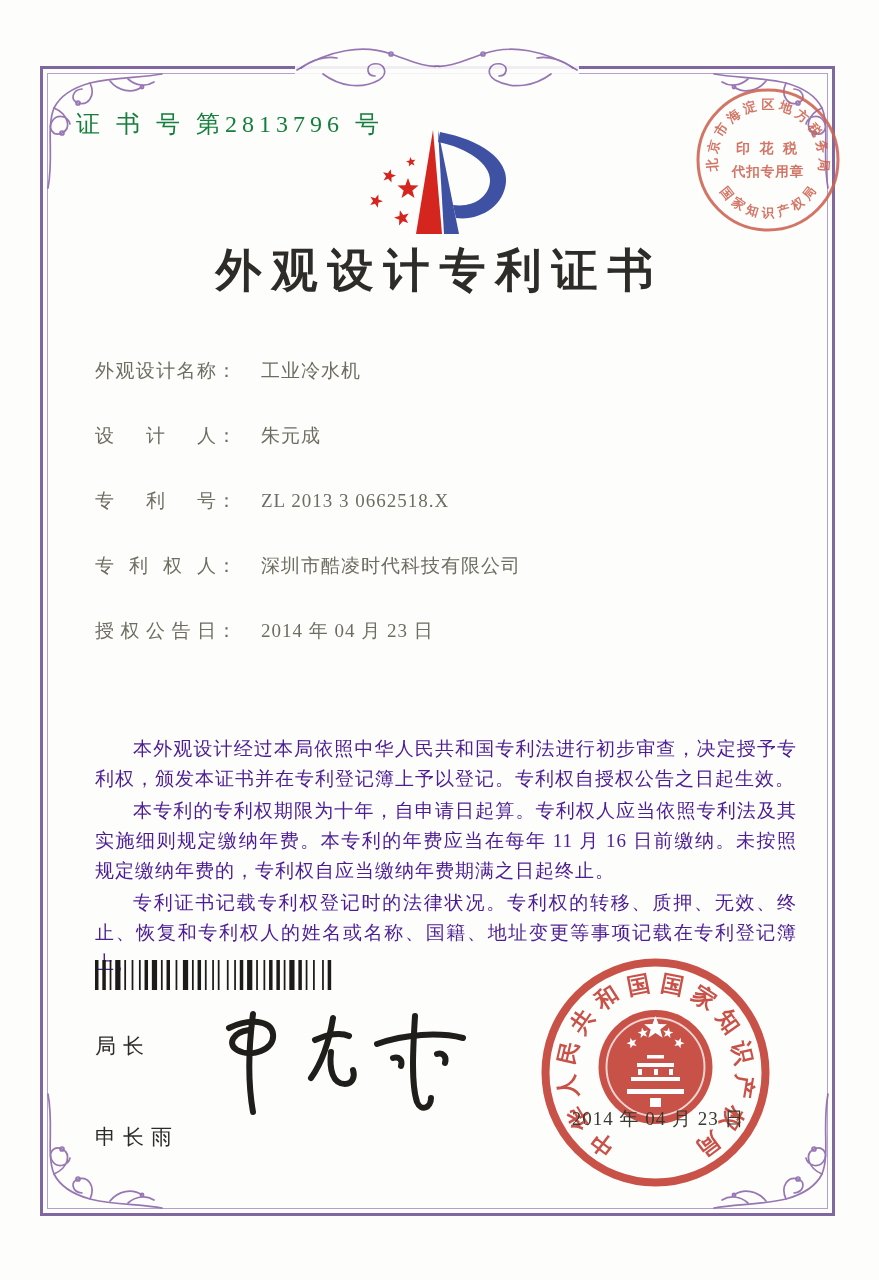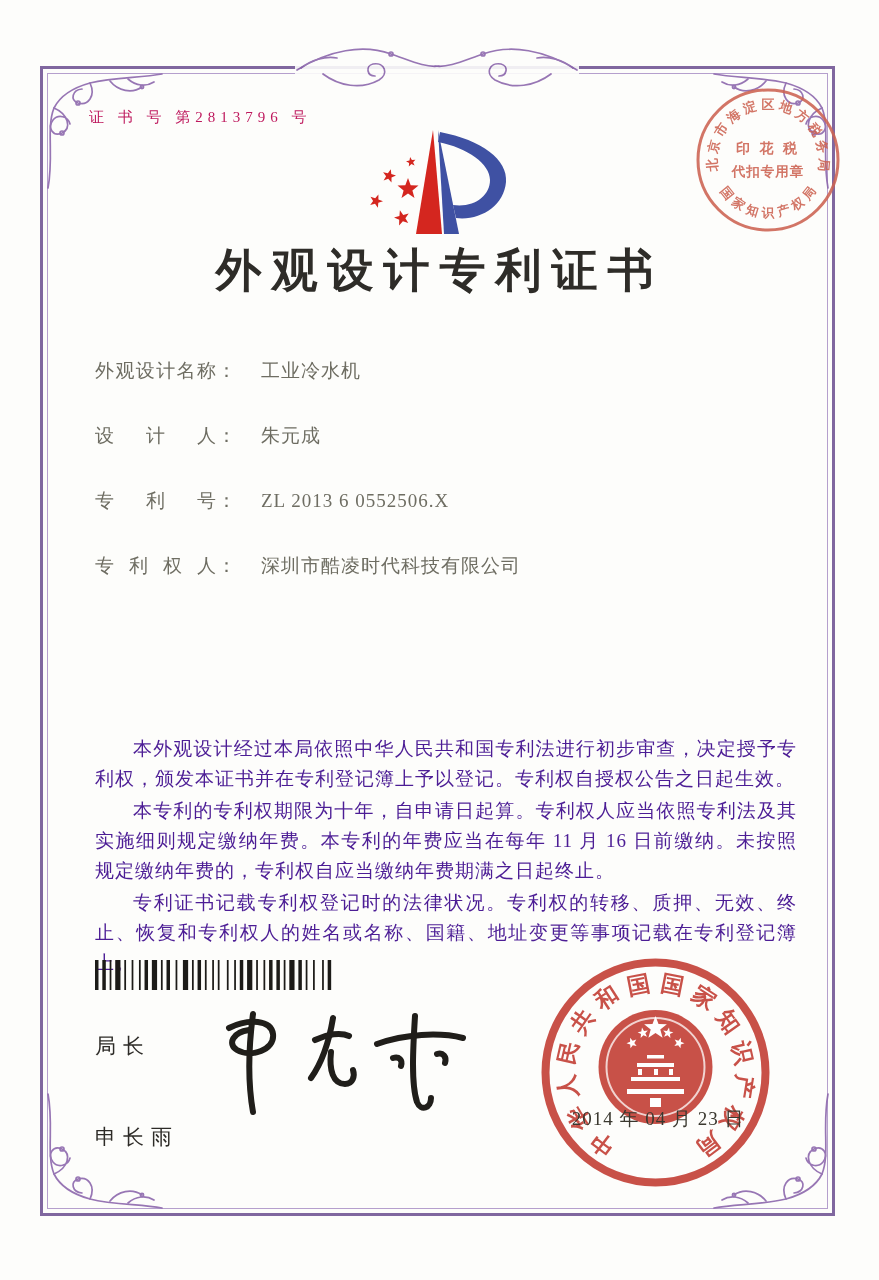--- a/index.html
+++ b/index.html
@@ -17,23 +17,22 @@
     content:"";position:absolute;inset:4px;border:1px solid #a98fc6;
   }
   .corner{position:absolute;width:120px;height:120px;opacity:.9;}
   .corner.tl{left:44px;top:70px;}
   .corner.tr{left:712px;top:70px;}
   .corner.bl{left:44px;top:1092px;}
   .corner.br{left:712px;top:1092px;}
   .top-flourish{position:absolute;left:267px;top:30px;width:340px;height:76px;opacity:.9;}
 
   .cert-no{
-    position:absolute;left:76px;top:108px;font-size:15px;letter-spacing:5px;
-    color:#be185d;
-    margin-left:13px;
+    position:absolute;left:76px;top:108px;font-size:24px;letter-spacing:5px;
+    color:#15803d;
   }
   .logo{position:absolute;left:332px;top:126px;width:210px;height:112px;}
   .title{
     position:absolute;left:0;top:240px;width:100%;text-align:center;
     font-size:46px;font-weight:bold;letter-spacing:10px;color:#2e2c28;
   }
   .tax-stamp{position:absolute;left:688px;top:80px;width:160px;height:160px;opacity:.88;z-index:3;}
   .tax-stamp text{font-family:"Liberation Serif",serif;font-weight:bold;}
 
   .fields{position:absolute;left:95px;top:358px;width:640px;color:#7372666;}
@@ -160,28 +159,31 @@
   <div class="fields">
     <div class="field-row">
       <span class="flabel">外观设计名称</span><span class="fsep">：</span><span class="fvalue">工业冷水机</span>
     </div>
 
     <div class="field-row">
       <span class="flabel">设计人</span><span class="fsep">：</span><span class="fvalue">朱元成</span>
     </div>
 
     <div class="field-row">
-      <span class="flabel">专利号</span><span class="fsep">：</span><span class="fvalue">ZL 2013 6 0552506.X</span>
+      <span class="flabel">专利号</span><span class="fsep">：</span><span class="fvalue">ZL 2013 3 0662518.X</span>
     </div>
 
 
     <div class="field-row">
       <span class="flabel">专利权人</span><span class="fsep">：</span><span class="fvalue">深圳市酷凌时代科技有限公司</span>
     </div>
 
+    <div class="field-row">
+      <span class="flabel">授权公告日</span><span class="fsep">：</span><span class="fvalue">2014 年 04 月 23 日</span>
+    </div>
   </div>
 
   <div class="paras">
     <p class="para">本外观设计经过本局依照中华人民共和国专利法进行初步审查，决定授予专利权，颁发本证书并在专利登记簿上予以登记。专利权自授权公告之日起生效。</p>
     <p class="para">本专利的专利权期限为十年，自申请日起算。专利权人应当依照专利法及其实施细则规定缴纳年费。本专利的年费应当在每年 11 月 16 日前缴纳。未按照规定缴纳年费的，专利权自应当缴纳年费期满之日起终止。</p>
     <p class="para">专利证书记载专利权登记时的法律状况。专利权的转移、质押、无效、终止、恢复和专利权人的姓名或名称、国籍、地址变更等事项记载在专利登记簿上。</p>
   </div>
 
   <svg id="barcode-svg" class="barcode" preserveAspectRatio="none" viewBox="0 0 137.6 30">
       <rect x="0" y="0" width="2" height="30" fill="#1c1b18"></rect>

